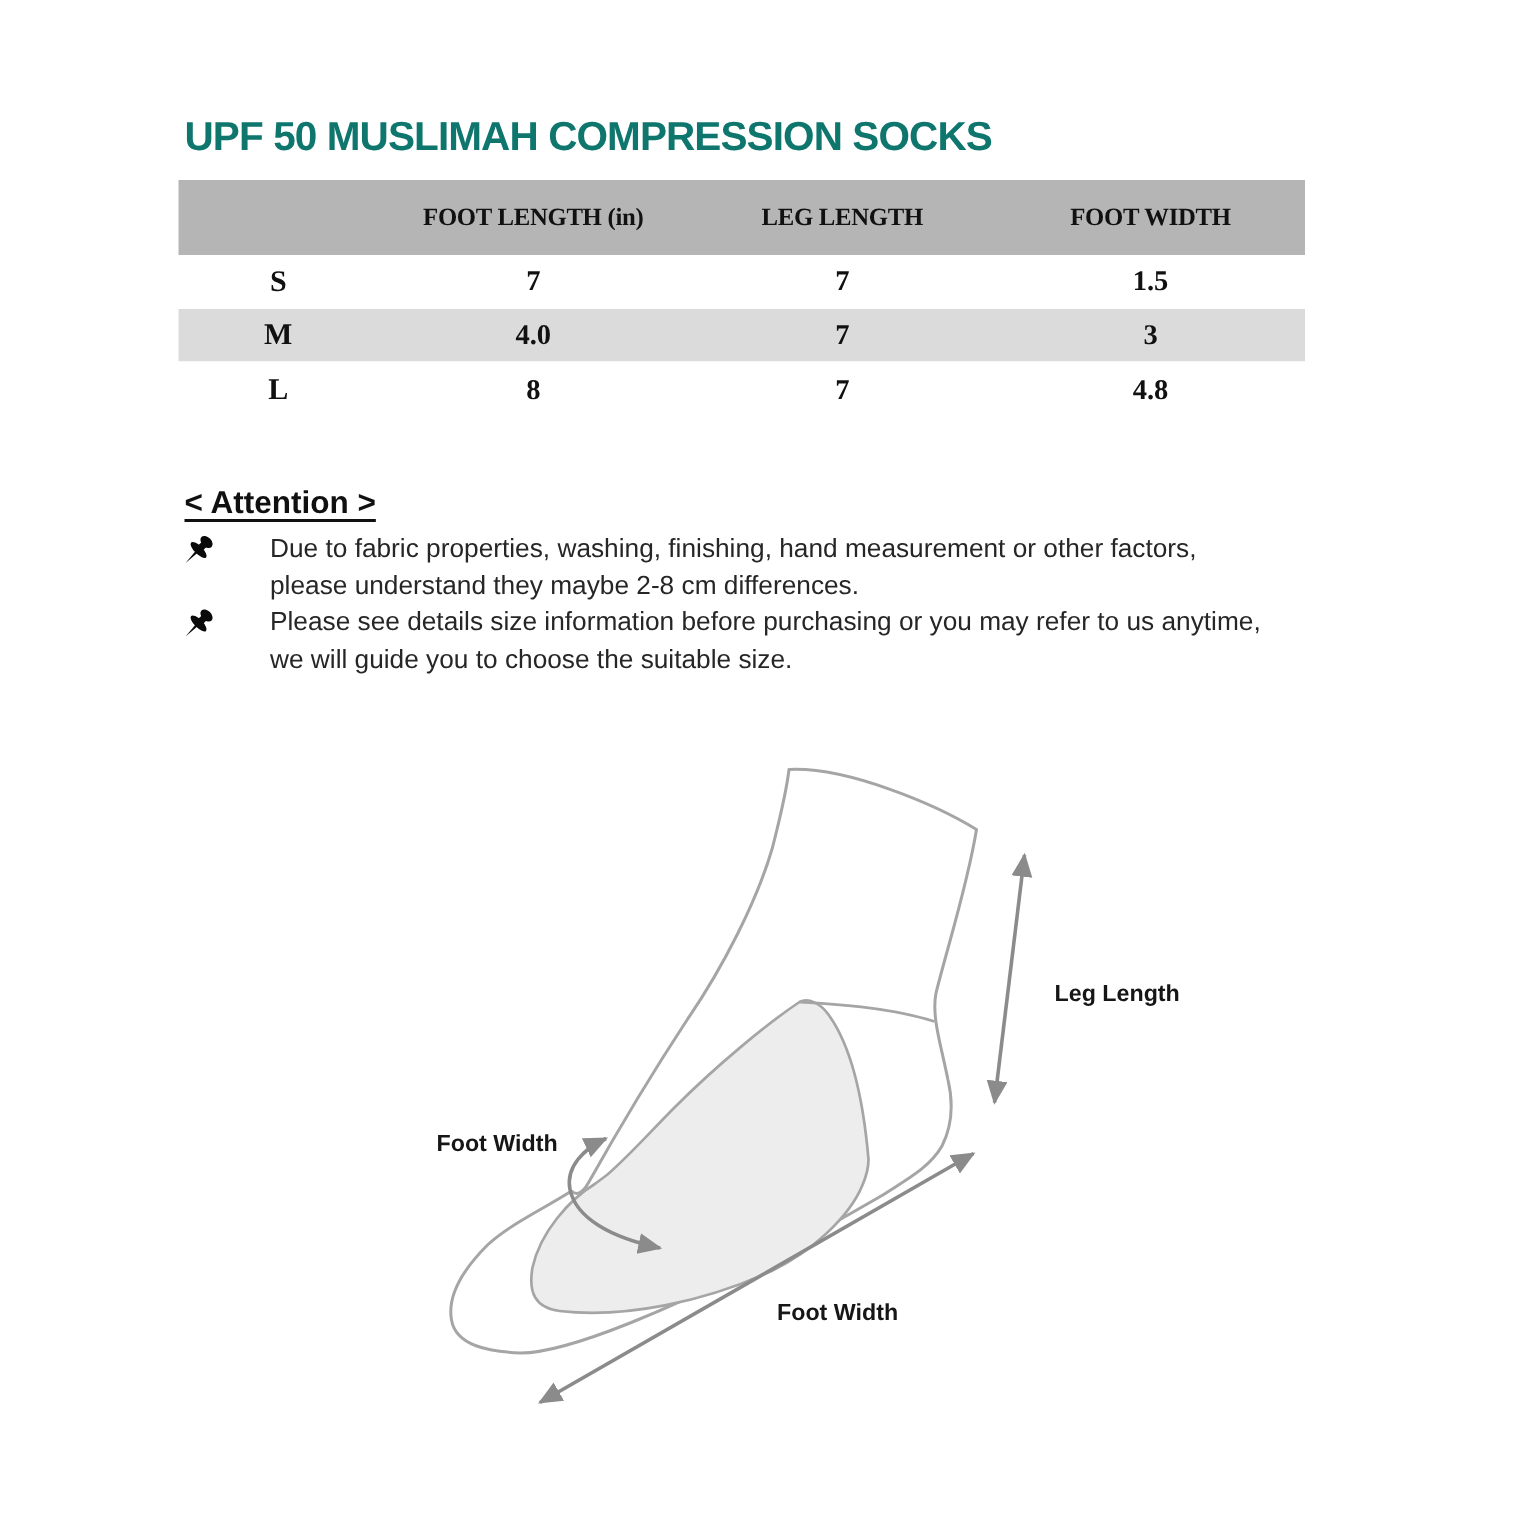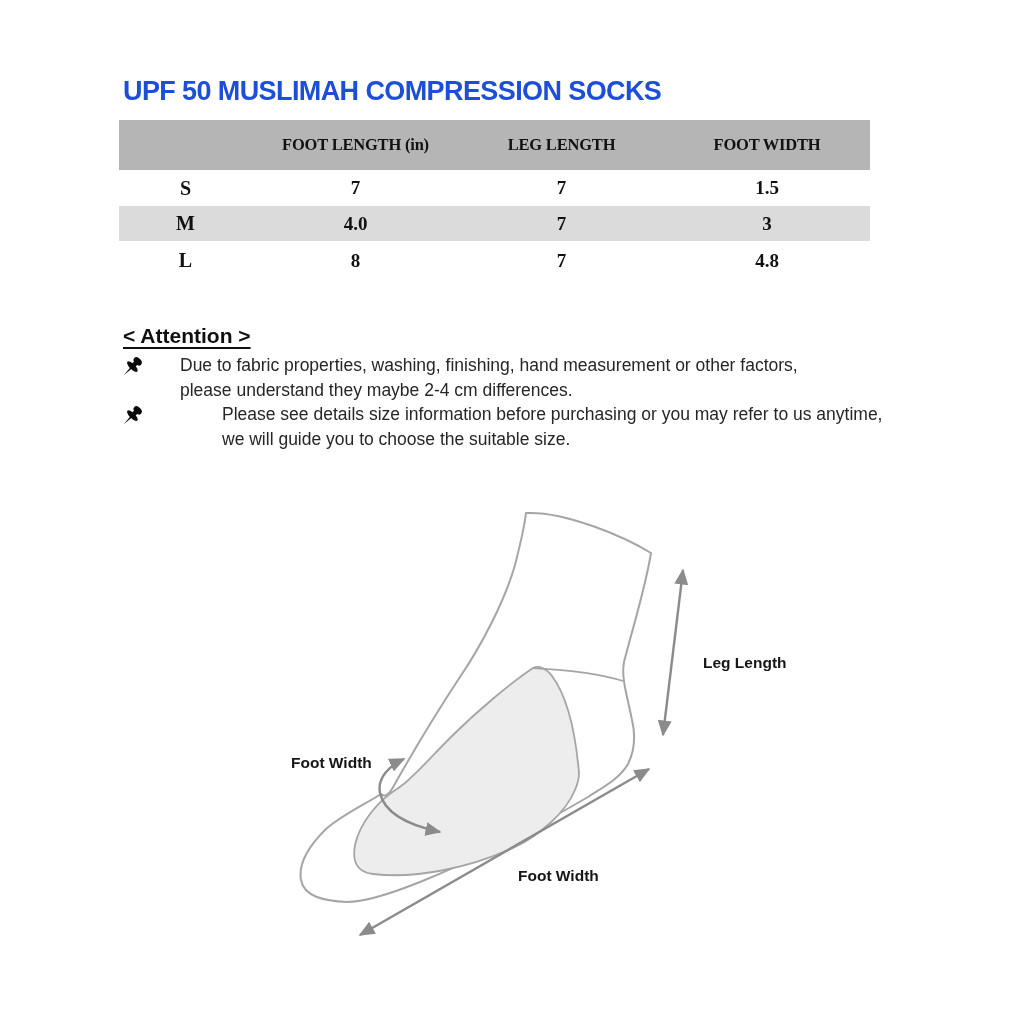--- a/index.html
+++ b/index.html
@@ -6,21 +6,21 @@
   body{
     width:1024px;height:1024px;position:relative;overflow:hidden;
     font-family:"Liberation Sans","DejaVu Sans",sans-serif;
     -webkit-font-smoothing:antialiased;
   }
   .page{position:absolute;inset:0;background:#fff;}
 
   
   .title{
     position:absolute;left:123px;top:76px;margin:0;
-    font-size:27px;font-weight:700;letter-spacing:-0.6px;color:#1d4ed8;
+    font-size:27px;font-weight:700;letter-spacing:-0.6px;color:#0f766e;
     white-space:nowrap;
   }
 
   
   .table{position:absolute;left:119px;top:120px;width:751px;}
   .trow{display:flex;width:100%;align-items:center;font-family:Liberation Serif, serif;}
   .thead{height:50px;background:#b5b5b5;}
   .trow.body-row{height:36px;background:#ffffff;}
   .trow.alt{background:#dbdbdb;height:35px;}
   .trow.last{height:39px;}
@@ -35,21 +35,21 @@
 
   
   .attn-heading{
     position:absolute;left:123px;top:324px;margin:0;
     font-size:21px;font-weight:700;color:#101010;
     text-decoration:underline;text-decoration-thickness:2px;text-underline-offset:4px;
     white-space:nowrap;
   }
   .bullet{position:absolute;left:118px;display:flex;align-items:flex-start;}
   .bullet.b1{top:353px;}
-  .bullet.b2{top:402px;gap:42px;}
+  .bullet.b2{top:402px;}
   .pin{width:27px;height:27px;flex:0 0 27px;margin-top:1px;}
   .bullet-text{
     margin-left:35px;width:770px;
     font-size:17.5px;line-height:24.5px;color:#262626;font-weight:400;
   }
   .bullet-text div{white-space:nowrap;}
 
   
   .diagram-svg{position:absolute;left:0;top:0;width:1024px;height:1024px;}
   .diag-label{
@@ -99,21 +99,21 @@
     <svg class="pin" viewBox="0 0 26 26" aria-hidden="true">
       <g transform="rotate(45 13 13)" fill="#0a0a0a">
         <ellipse cx="13" cy="4.6" rx="4.6" ry="3.1"></ellipse>
         <rect x="10.8" y="5.8" width="4.4" height="5.4"></rect>
         <ellipse cx="13" cy="11.8" rx="6.8" ry="2.6"></ellipse>
         <path d="M12.1,13.8 L13,23.6 L13.9,13.8 Z"></path>
       </g>
     </svg>
     <div class="bullet-text">
       <div>Due to fabric properties, washing, finishing, hand measurement or other factors,</div>
-      <div>please understand they maybe 2-4 cm differences.</div>
+      <div>please understand they maybe 2-8 cm differences.</div>
     </div>
   </div>
 
   <div class="bullet b2">
     <svg class="pin" viewBox="0 0 26 26" aria-hidden="true">
       <g transform="rotate(45 13 13)" fill="#0a0a0a">
         <ellipse cx="13" cy="4.6" rx="4.6" ry="3.1"></ellipse>
         <rect x="10.8" y="5.8" width="4.4" height="5.4"></rect>
         <ellipse cx="13" cy="11.8" rx="6.8" ry="2.6"></ellipse>
         <path d="M12.1,13.8 L13,23.6 L13.9,13.8 Z"></path>

